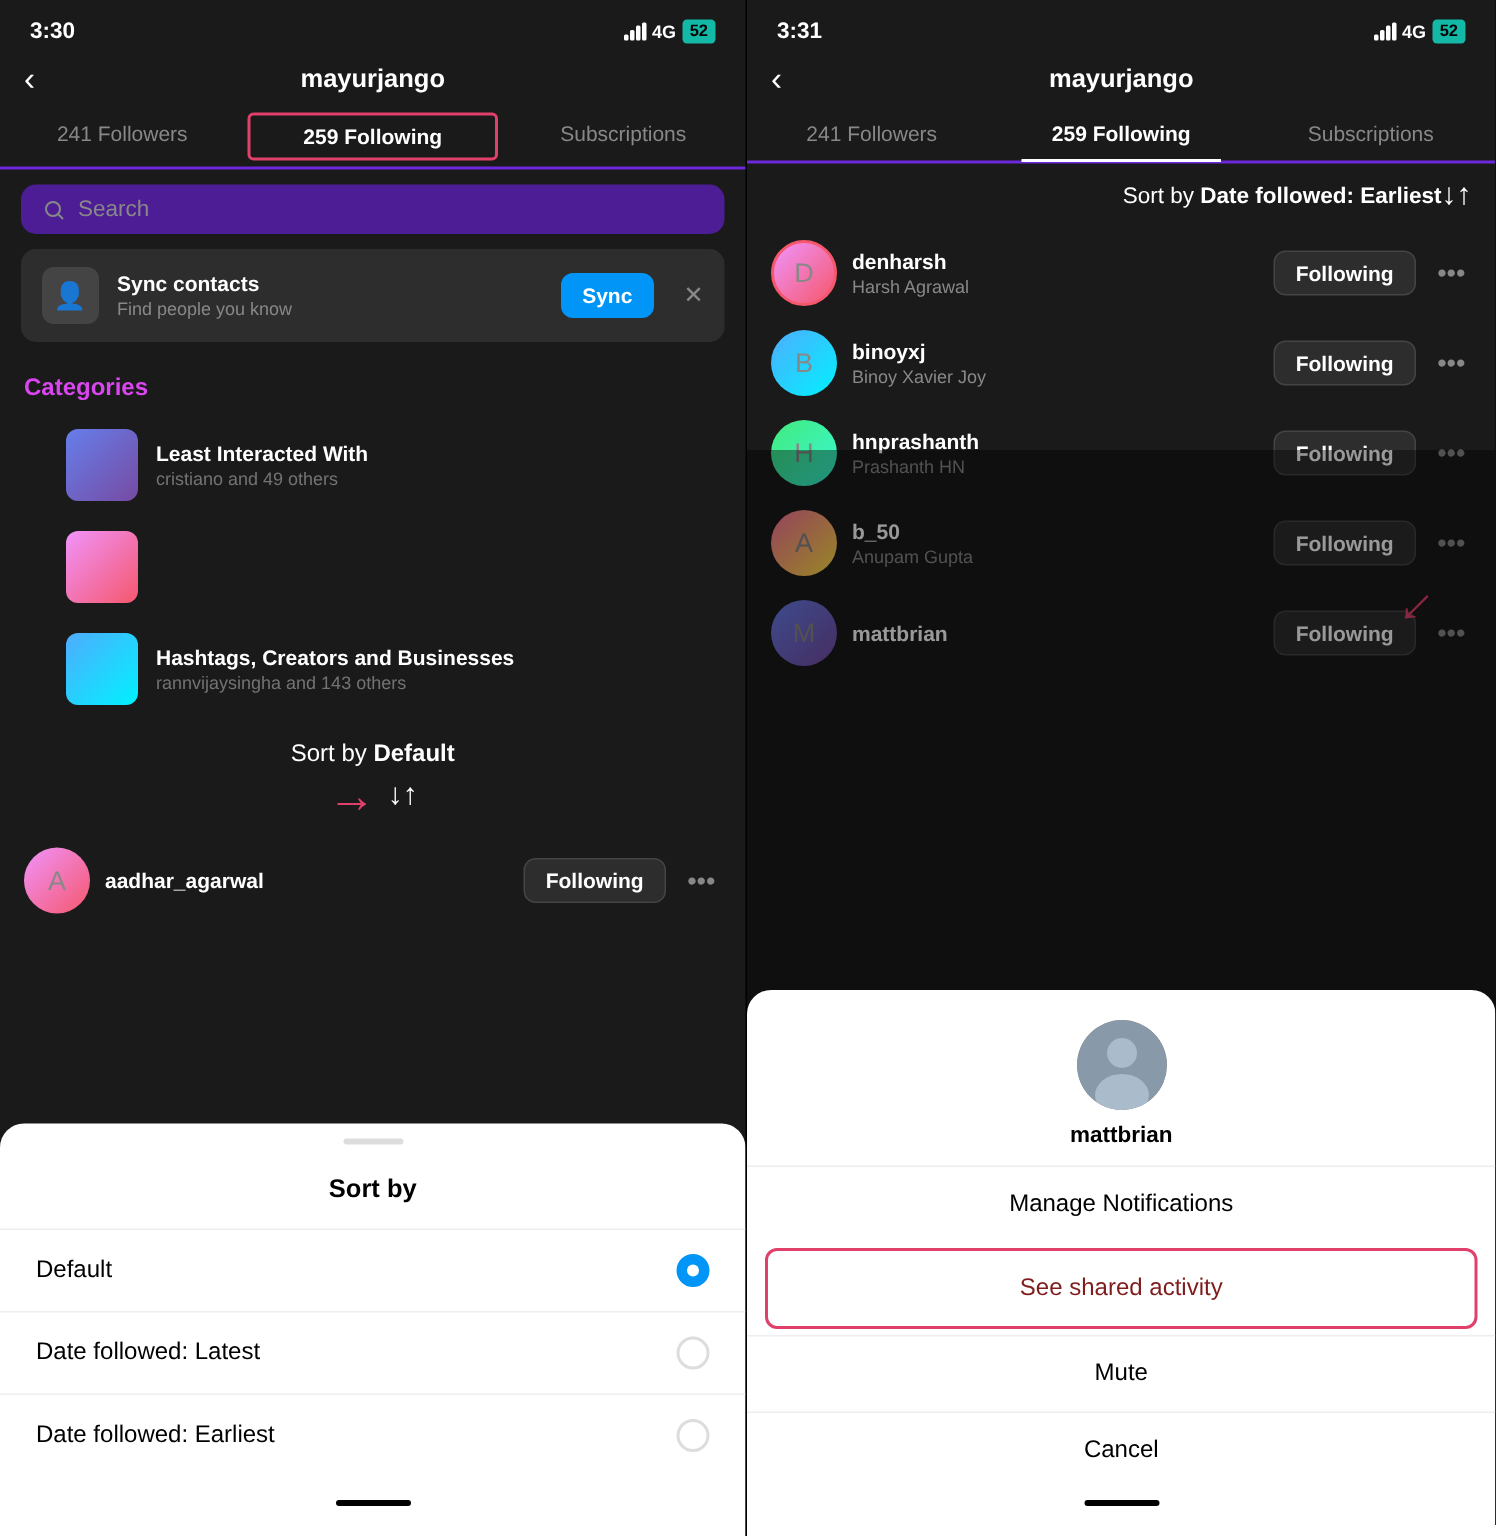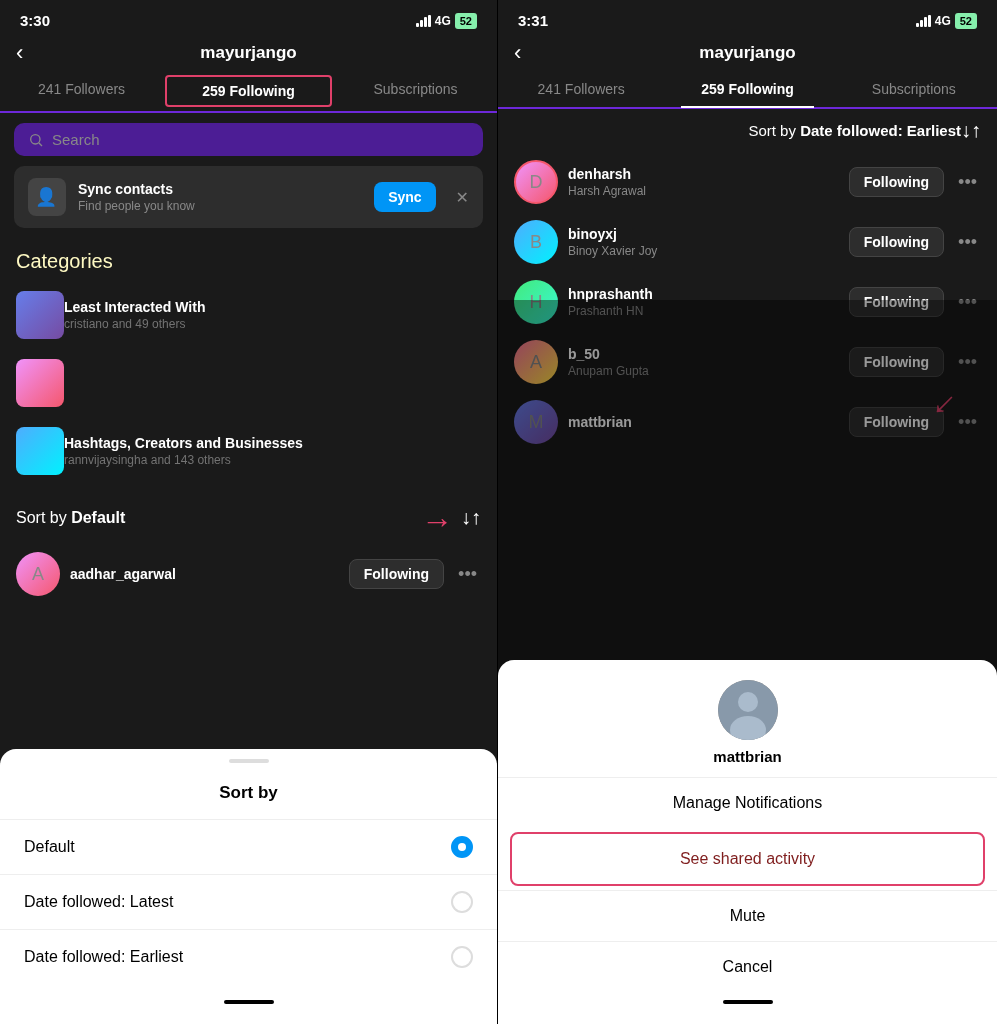--- a/index.html
+++ b/index.html
@@ -36,21 +36,21 @@
       font-weight: 600;
     }
     .status-icons {
       display: flex;
       align-items: center;
       gap: 4px;
       font-size: 12px;
       font-weight: 600;
     }
     .battery {
-      background: #86efac;
+      background: #14b8a6;
       color: #000;
       border-radius: 3px;
       padding: 2px 5px;
       font-size: 11px;
       font-weight: 700;
     }
     .signal-bars {
       display: flex;
       align-items: flex-end;
       gap: 1px;
@@ -154,46 +154,48 @@
       padding: 7px 14px;
       font-size: 14px;
       font-weight: 600;
     }
     .close-x {
       color: #888;
       font-size: 16px;
       margin-left: 8px;
     }
     .section-title {
-      color: #fef9c3;
-      font-size: 20px;
-      font-weight: 400;
+      color: #d946ef;
+      font-size: 16px;
+      font-weight: 700;
       padding: 14px 16px 8px;
     }
     .category-item {
       display: flex;
       align-items: center;
-      gap: 0;
+      gap: 12px;
       padding: 10px 16px;
+      margin-left: 28px;
     }
     .cat-thumb {
       width: 48px;
       height: 48px;
       border-radius: 8px;
       overflow: hidden;
       background: #555;
       flex-shrink: 0;
     }
     .cat-title { color: #fff; font-size: 14px; font-weight: 600; }
     .cat-sub { color: #737373; font-size: 12px; margin-top: 2px; }
     .sort-row {
       display: flex;
       align-items: center;
       justify-content: space-between;
       padding: 14px 16px 8px;
+      flex-direction: column;
     }
     .sort-icon {
       font-size: 20px;
       color: #fff;
     }
     .following-item {
       display: flex;
       align-items: center;
       gap: 10px;
       padding: 8px 16px;

